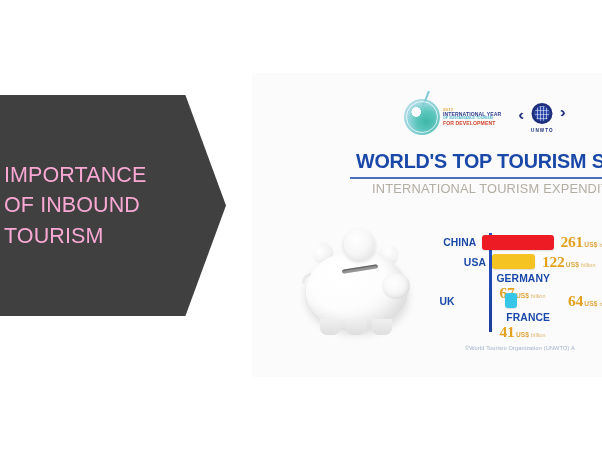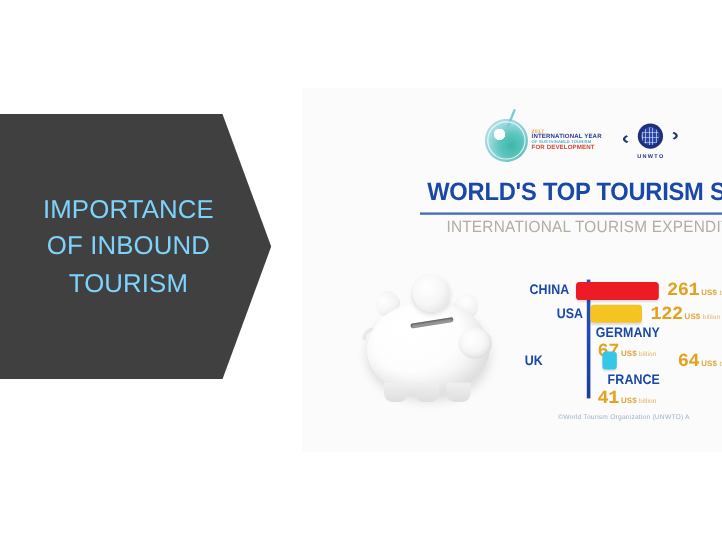--- a/index.html
+++ b/index.html
@@ -32,24 +32,24 @@
     width: 232px;
     height: 221px;
     background: #414040;
     -webkit-clip-path: polygon(0% 0%, 82.5% 0%, 100% 50%, 82.5% 100%, 0% 100%);
     clip-path: polygon(0% 0%, 82.5% 0%, 100% 50%, 82.5% 100%, 0% 100%);
     display: flex;
     align-items: center;
     justify-content: center;
   }
   #banner-title {
-    color: #7dd3fc;
+    color: #f9a8d4;
     font-size: 21.5px;
     line-height: 1.42;
-    text-align: center;
+    text-align: left;
     letter-spacing: 0.1px;
     width: 206px;
     margin-left: -6px;
     font-weight: 400;
     white-space: pre-line;
   }
 
   
   #infographic {
     position: absolute;
@@ -332,21 +332,21 @@
     margin-left: 7px;
     white-space: nowrap;
     display: flex;
     align-items: baseline;
     color: #e3a11e;
   }
   .chart-value .num {
     font-size: 15.5px;
     font-weight: bold;
     letter-spacing: -0.3px;
-    font-family: Liberation Mono, monospace;
+    font-family: Liberation Serif, serif;
   }
   .chart-value .unit {
     font-size: 6.6px;
     font-weight: bold;
     margin-left: 1.5px;
     color: #e0a63a;
     letter-spacing: 0.1px;
   }
   .chart-value .unit2 {
     font-size: 5.4px;

